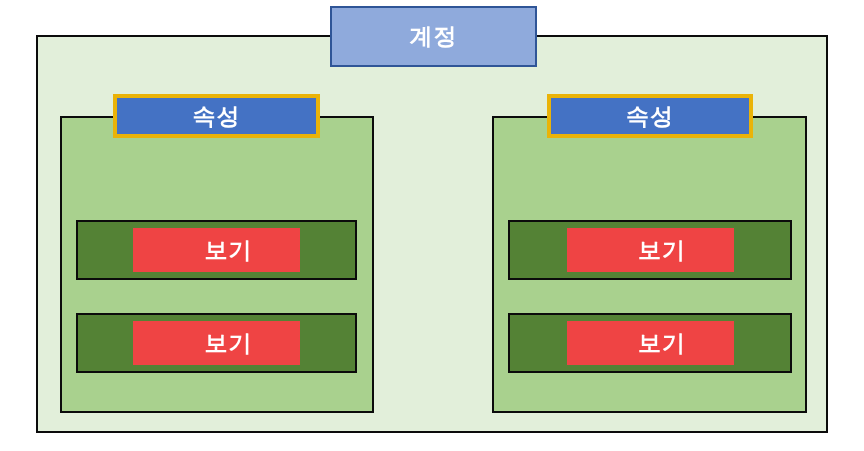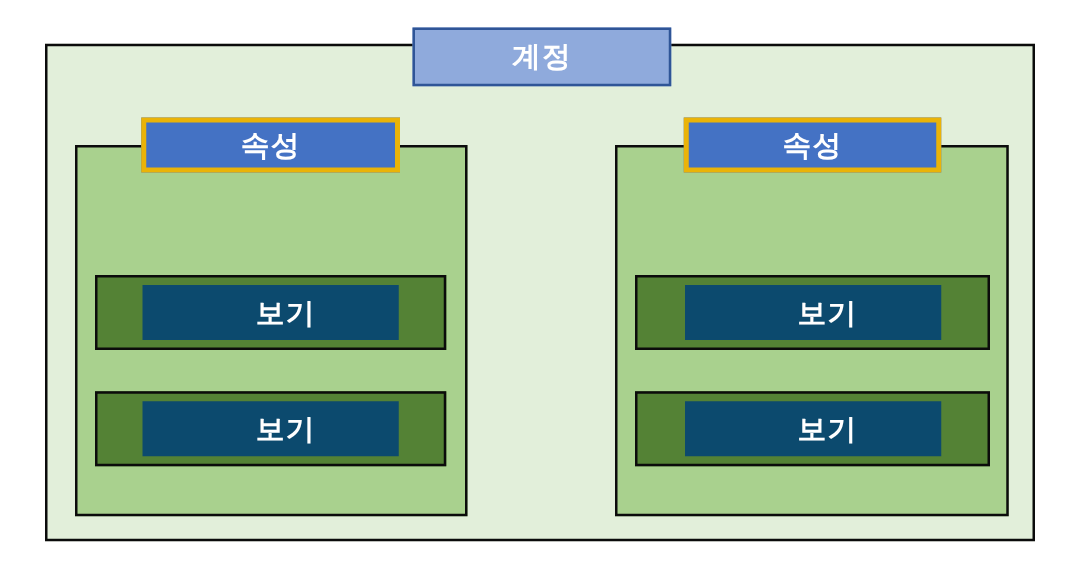--- a/index.html
+++ b/index.html
@@ -53,36 +53,36 @@
   .label-node {
     color: #ffffff;
     font-size: 23px;
     font-weight: bold;
     text-align: center;
     line-height: 1;
     letter-spacing: 1px;
     z-index: 4;
   }
   .account-node {
-    left: 330px; top: 22px;
-    width: 207px; height: 47px;
+    left: 330px; top: 6px;
+    width: 207px; height: 61px;
     background: #8FAADC;
     border: 2px solid #2F5597;
   }
   .property-node {
     top: 94px;
     height: 44px;
     background: #4472C4;
     border: 4px solid #eab308;
   }
   .property-node.pos-left  { left: 113px; width: 207px; }
   .property-node.pos-right { left: 547px; width: 206px; }
   .view-node {
-    width: 205px; height: 44px;
-    background: #0c4a6e;
+    width: 167px; height: 44px;
+    background: #ef4444;
     border: none;
     padding-left: 24px;
   }
 </style>
 </head>
 <body>
 
 <div class="canvas">
 
   <div class="container account-container"></div>

